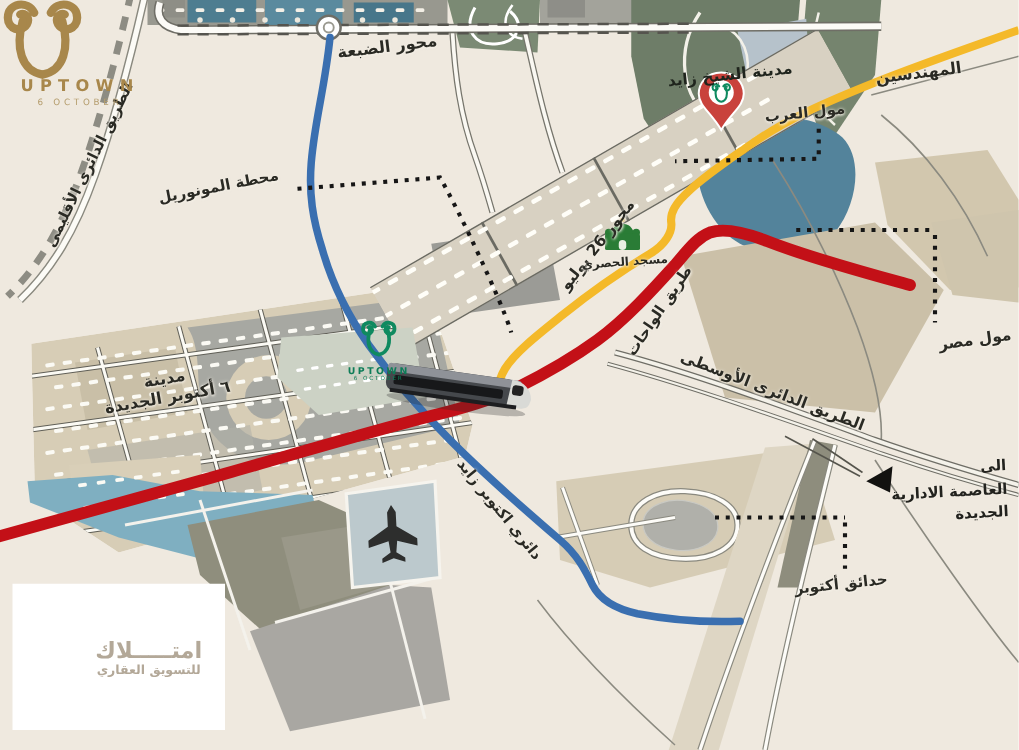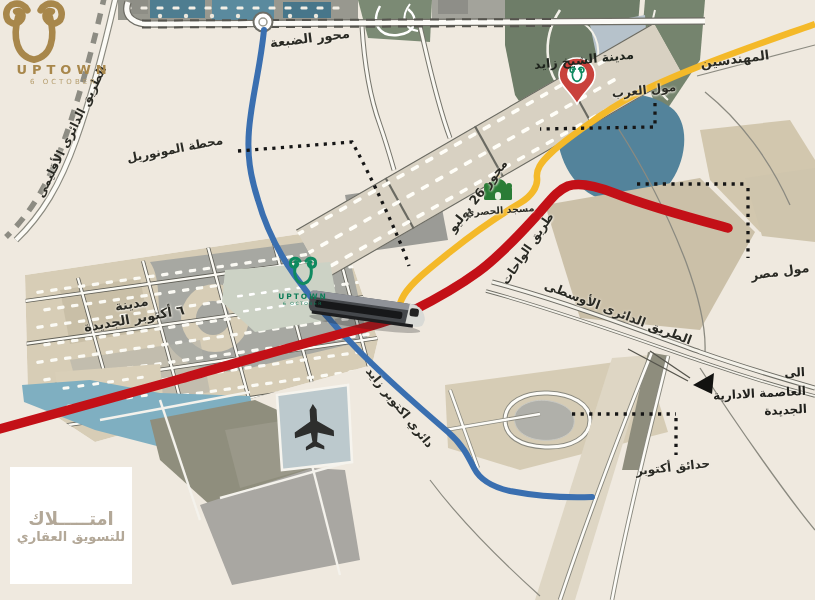--- a/index.html
+++ b/index.html
@@ -9,23 +9,23 @@
   .lbl{position:absolute;color:#2a2a24;font-weight:bold;white-space:nowrap;
        transform:translate(-50%,-50%);line-height:1.15;text-align:center;
        text-shadow:0 0 3px rgba(245,241,232,.95),0 1px 2px rgba(245,241,232,.9);}
   .brand{position:absolute;left:4px;top:62px;width:120px;text-align:center;color:#a8874b;}
   .brand .nm{font-size:13px;letter-spacing:5px;font-weight:bold;}
   .brand .tg{font-size:7px;letter-spacing:3px;color:#b59d6d;margin-top:1px;}
   .projlogo{position:absolute;left:258px;top:292px;width:90px;text-align:center;color:#0e7d58;}
   .projlogo .nm{font-size:7.5px;letter-spacing:2px;font-weight:bold;}
   .projlogo .tg{font-size:4.5px;letter-spacing:1.5px;}
   .wm{position:absolute;left:10px;top:467px;width:122px;height:117px;background:#ffffff;
-      display:flex;flex-direction:column;align-items:center;justify-content:center;color:#b3a898;}
+      display:flex;flex-direction:column;align-items:center;justify-content:center;color:#b3a898;padding-left:48px;}
   .wm .t1{font-size:18px;font-weight:bold;}
-  .wm .t2{font-size:13px;font-weight:bold;margin-top:0;}
+  .wm .t2{font-size:10px;font-weight:bold;margin-top:0;}
   .cap{position:absolute;left:688px;top:366px;width:118px;text-align:right;color:#22221e;
        font-weight:bold;font-size:12px;line-height:1.55;transform:rotate(-3deg);
        text-shadow:0 0 3px rgba(245,241,232,.95);}
 </style>
 </head>
 <body>
 
 <div id="stage">
 
 <svg width="815" height="600" viewBox="0 0 815 600">

